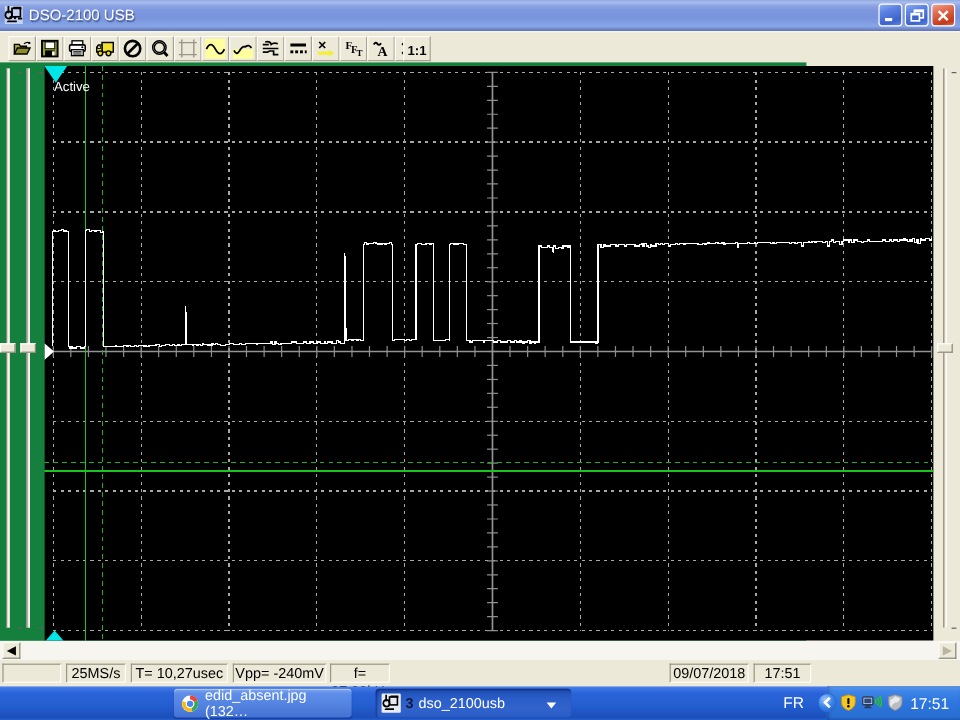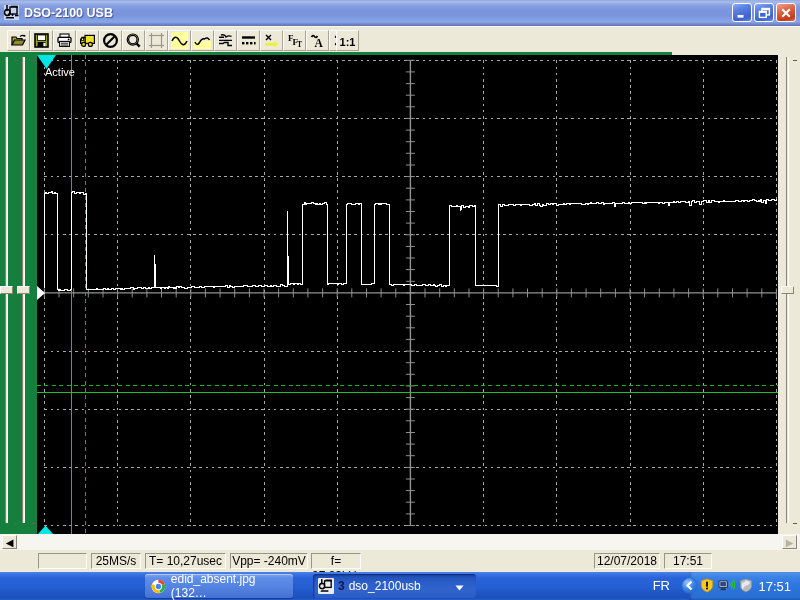--- a/index.html
+++ b/index.html
@@ -1,21 +1,21 @@
 <!DOCTYPE html>
 <html><head><meta charset="utf-8"><style>
 * { margin:0; padding:0; box-sizing:border-box; }
 html,body { width:800px; height:600px; overflow:hidden; }
 body { font-family:"Liberation Sans",sans-serif; background:#ece9d8; position:relative; }
 
 .titlebar { position:absolute; left:0; top:0; width:800px; height:26px;
   background:linear-gradient(180deg,#93a9e0 0px,#a8bcec 2px,#8aa2e2 5px,#7d97de 9px,#7a94dc 15px,#809ee2 19px,#88a6e6 22px,#7388c8 24px,#5f74b2 26px);
 }
 .appicon { position:absolute; left:3px; top:4px; }
-.title { position:absolute; left:24px; top:6px; color:#fff; font-size:12.5px; font-weight:bold;
+.title { position:absolute; left:24px; top:6px; color:#fff; font-size:12.5px; font-weight:normal;
   text-shadow:1px 1px 1px rgba(20,30,80,.55); letter-spacing:0px; }
 .winbtns { position:absolute; right:4px; top:3px; display:flex; gap:2px; }
 .wb { width:20px; height:19px; border-radius:3px; border:1px solid #fff;
   display:flex; align-items:center; justify-content:center; color:#fff;
   background:linear-gradient(160deg,#8fabf2 0%,#5d83e4 30%,#3d63cc 75%,#5d83e4 100%);
   font-size:11px; }
 .wb.close { background:linear-gradient(160deg,#f0a08c 0%,#e06a4e 35%,#c23a18 80%,#e06a4e 100%); }
 .wb svg { display:block; }
 
 .toolbar { position:absolute; left:0; top:26px; width:800px; height:26px; background:#ece9d8;
@@ -35,21 +35,21 @@
 .thumb { position:absolute; width:13px; height:8px; background:#ece9d8; border:1px solid #8a8677; border-top-color:#fff; border-left-color:#fff; top:234px; }
 .tick { position:absolute; width:4px; height:1px; background:#606060; }
 
 .hscroll { position:absolute; left:0; top:534px; width:800px; height:16px; background:#f6f5ef; }
 .harrow { position:absolute; top:1px; width:15px; height:14px; background:#ece9d8;
   border:1px solid; border-color:#fdfcf9 #8a8677 #8a8677 #fdfcf9;
   display:flex; align-items:center; justify-content:center; font-size:10px; color:#000; }
 
 .statusbar { position:absolute; left:0; top:550px; width:800px; height:22px; background:#ece9d8; padding-top:3px; }
 .sp { position:absolute; top:3px; height:16px; border:1px solid; border-color:#9a9687 #fdfcf9 #fdfcf9 #9a9687;
-  font-size:12px; color:#000; text-align:center; line-height:15px;margin-left:36px; }
+  font-size:12px; color:#000; text-align:center; line-height:15px; }
 
 .taskbar { position:absolute; left:0; top:572px; width:800px; height:28px;
   background:linear-gradient(180deg,#4f83e8 0px,#3b74e4 2px,#2a63d8 6px,#2560d2 14px,#1e55c4 22px,#1c4fb8 26px,#2560d2 28px); }
 .startbtn { position:absolute; left:0; top:0; width:141px; height:28px;
   border-radius:0 12px 12px 0;
   background:linear-gradient(180deg,#389040 0px,#74bd74 2px,#4aa54e 6px,#3f9d44 12px,#37953c 18px,#2c8031 24px,#1e6424 28px);
   box-shadow:inset 0 -9px 12px -6px rgba(0,40,0,.4), 2px 0 3px rgba(0,0,30,.4);
   display:flex; align-items:center; }
 .starttext { color:#fff; font-size:18px; font-weight:bold; font-style:italic;
   text-shadow:1px 2px 2px rgba(0,40,0,.6); margin-left:7px; letter-spacing:0.5px; }
@@ -373,21 +373,21 @@
  <div class="harrow" style="left:2px">◀</div>
  <div class="harrow" style="right:3px;color:#b8b4a4">▶</div>
 </div>
 
 <div class="statusbar">
  <div class="sp" style="left:2px;width:49px"></div>
  <div class="sp" style="left:55px;width:50px">25MS/s</div>
  <div class="sp" style="left:109px;width:81px">T= 10,27usec</div>
  <div class="sp" style="left:194px;width:78px">Vpp= -240mV</div>
  <div class="sp" style="left:275px;width:50px">f= 97,33kHz</div>
- <div class="sp" style="left:558px;width:66px">12/07/2018</div>
+ <div class="sp" style="left:558px;width:66px">09/07/2018</div>
  <div class="sp" style="left:628px;width:48px">17:51</div>
 </div>
 
 <div class="taskbar">
 
  <div class="tkbtn inactive" style="left:145px;width:148px;padding-left:6px">
   <svg width="15" height="15" viewBox="0 0 16 16" style="margin-right:5px">
    <circle cx="8" cy="8" r="7.4" fill="#fff"></circle>
    <path d="M8 8 L8 0.6 A7.4 7.4 0 0 1 14.8 5 Z" fill="#ea4335"></path>
    <path d="M8 8 L14.8 5 A7.4 7.4 0 0 1 10 14.9 Z" fill="#34a853"></path>

